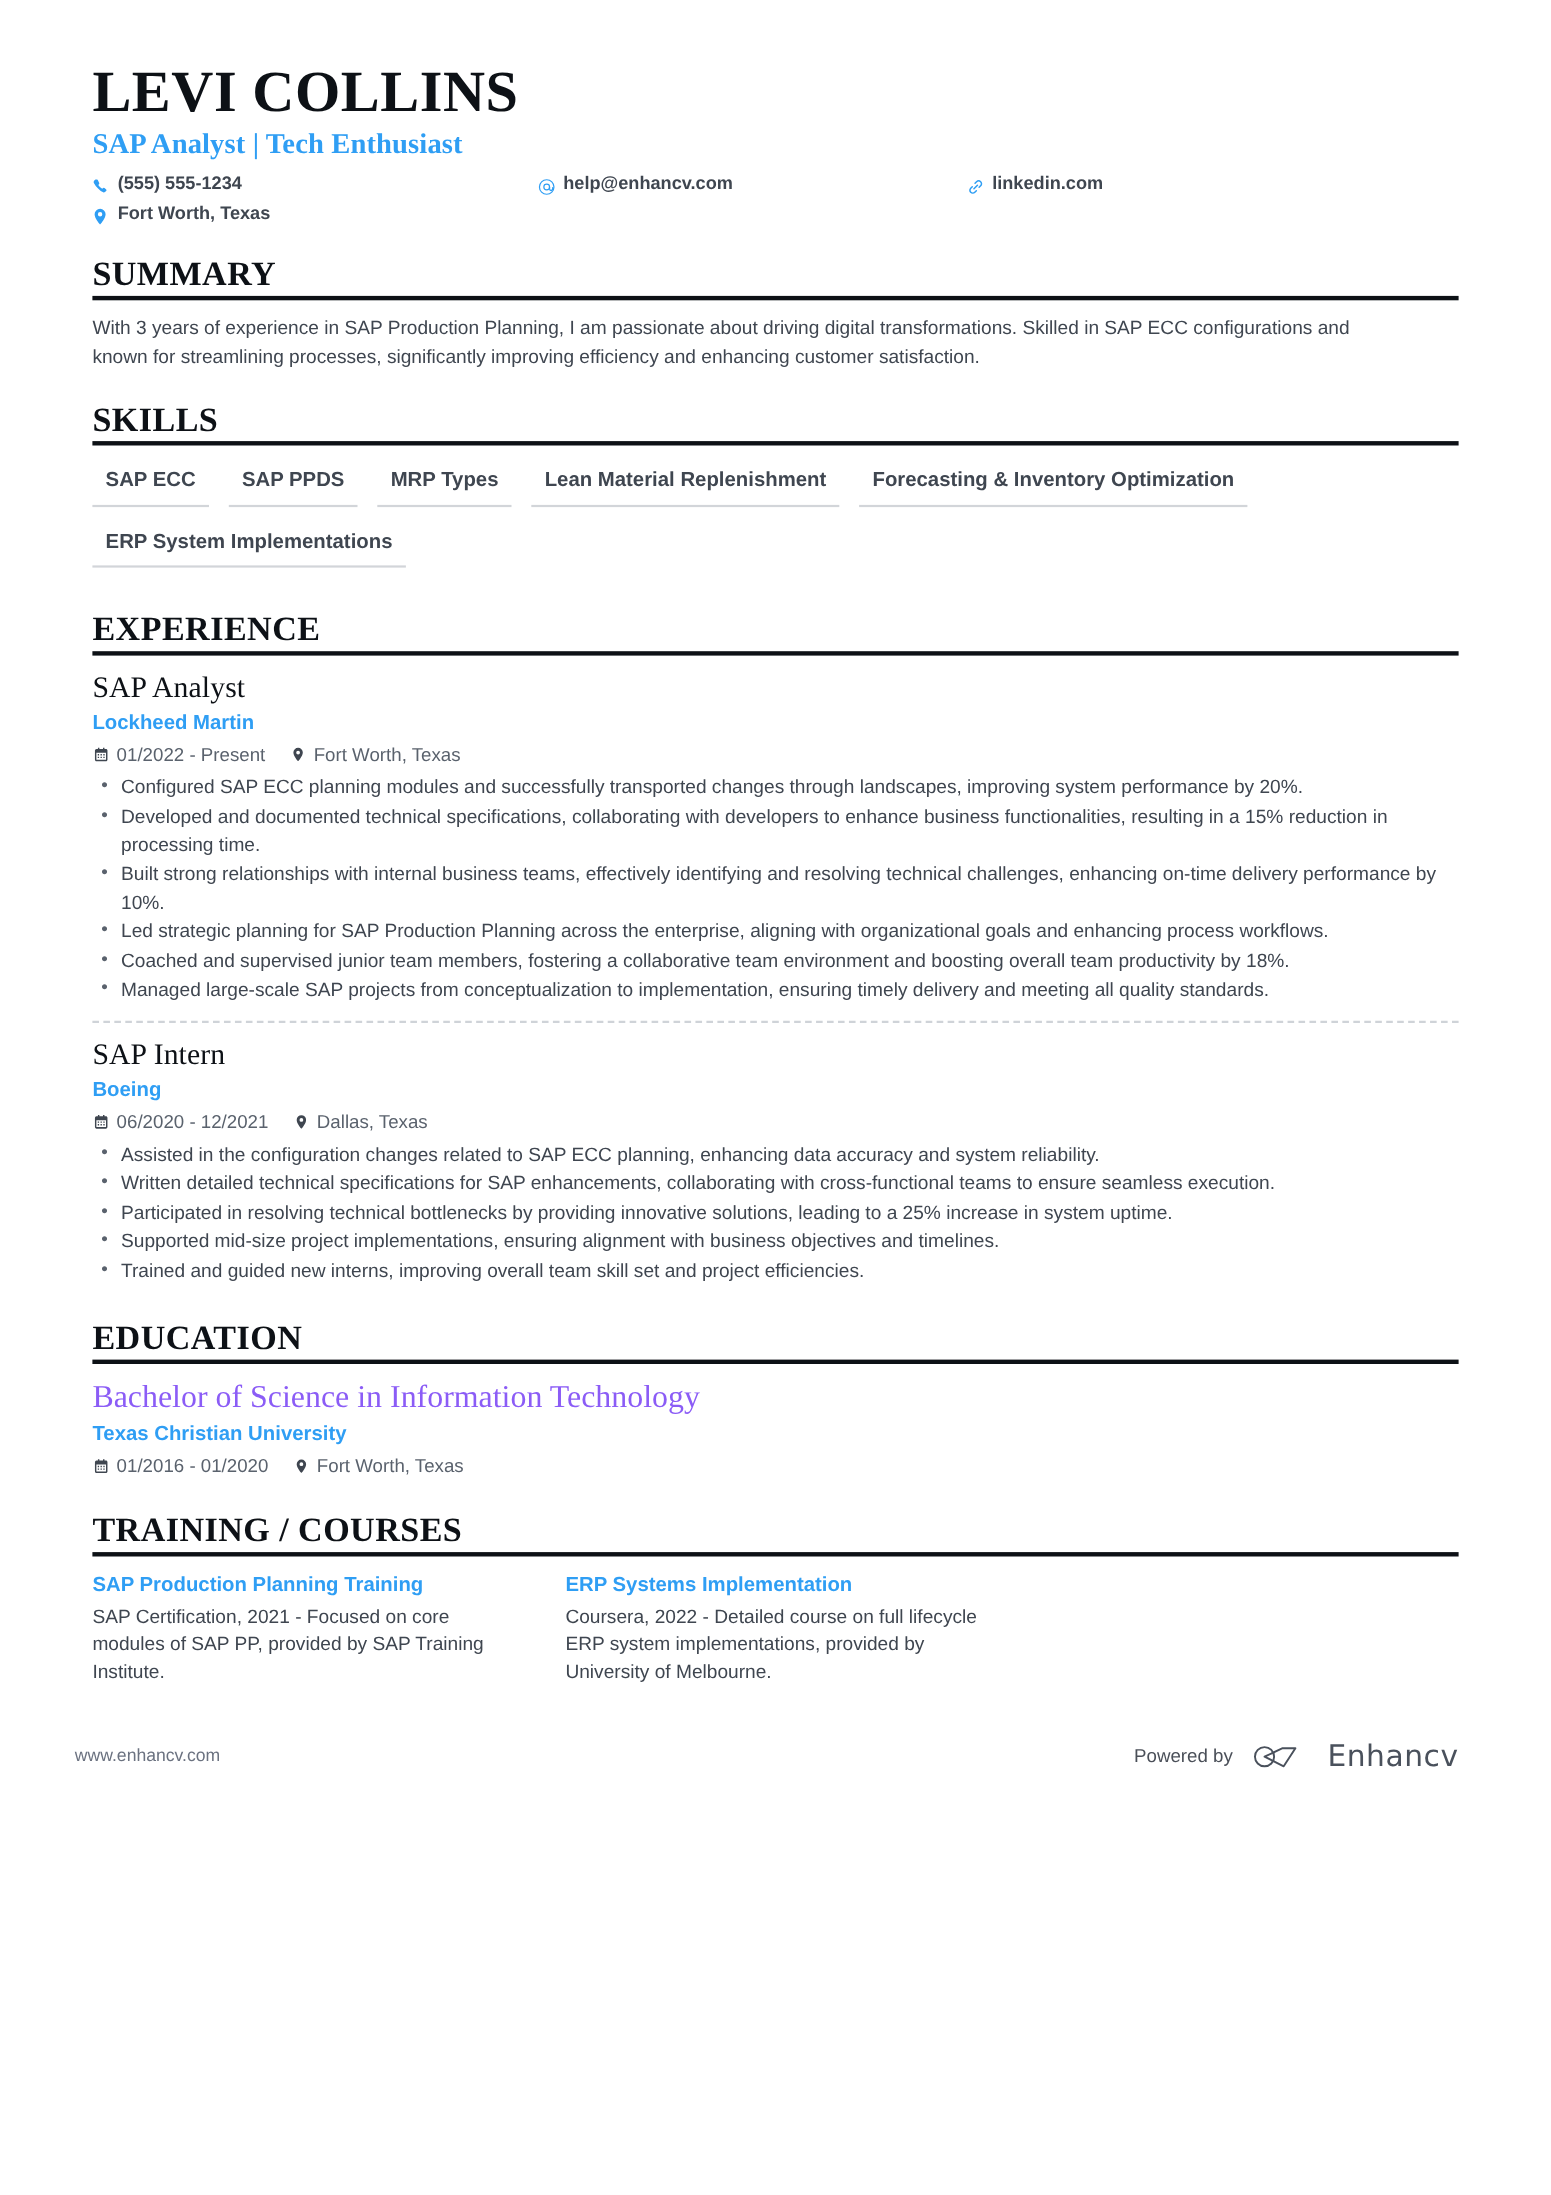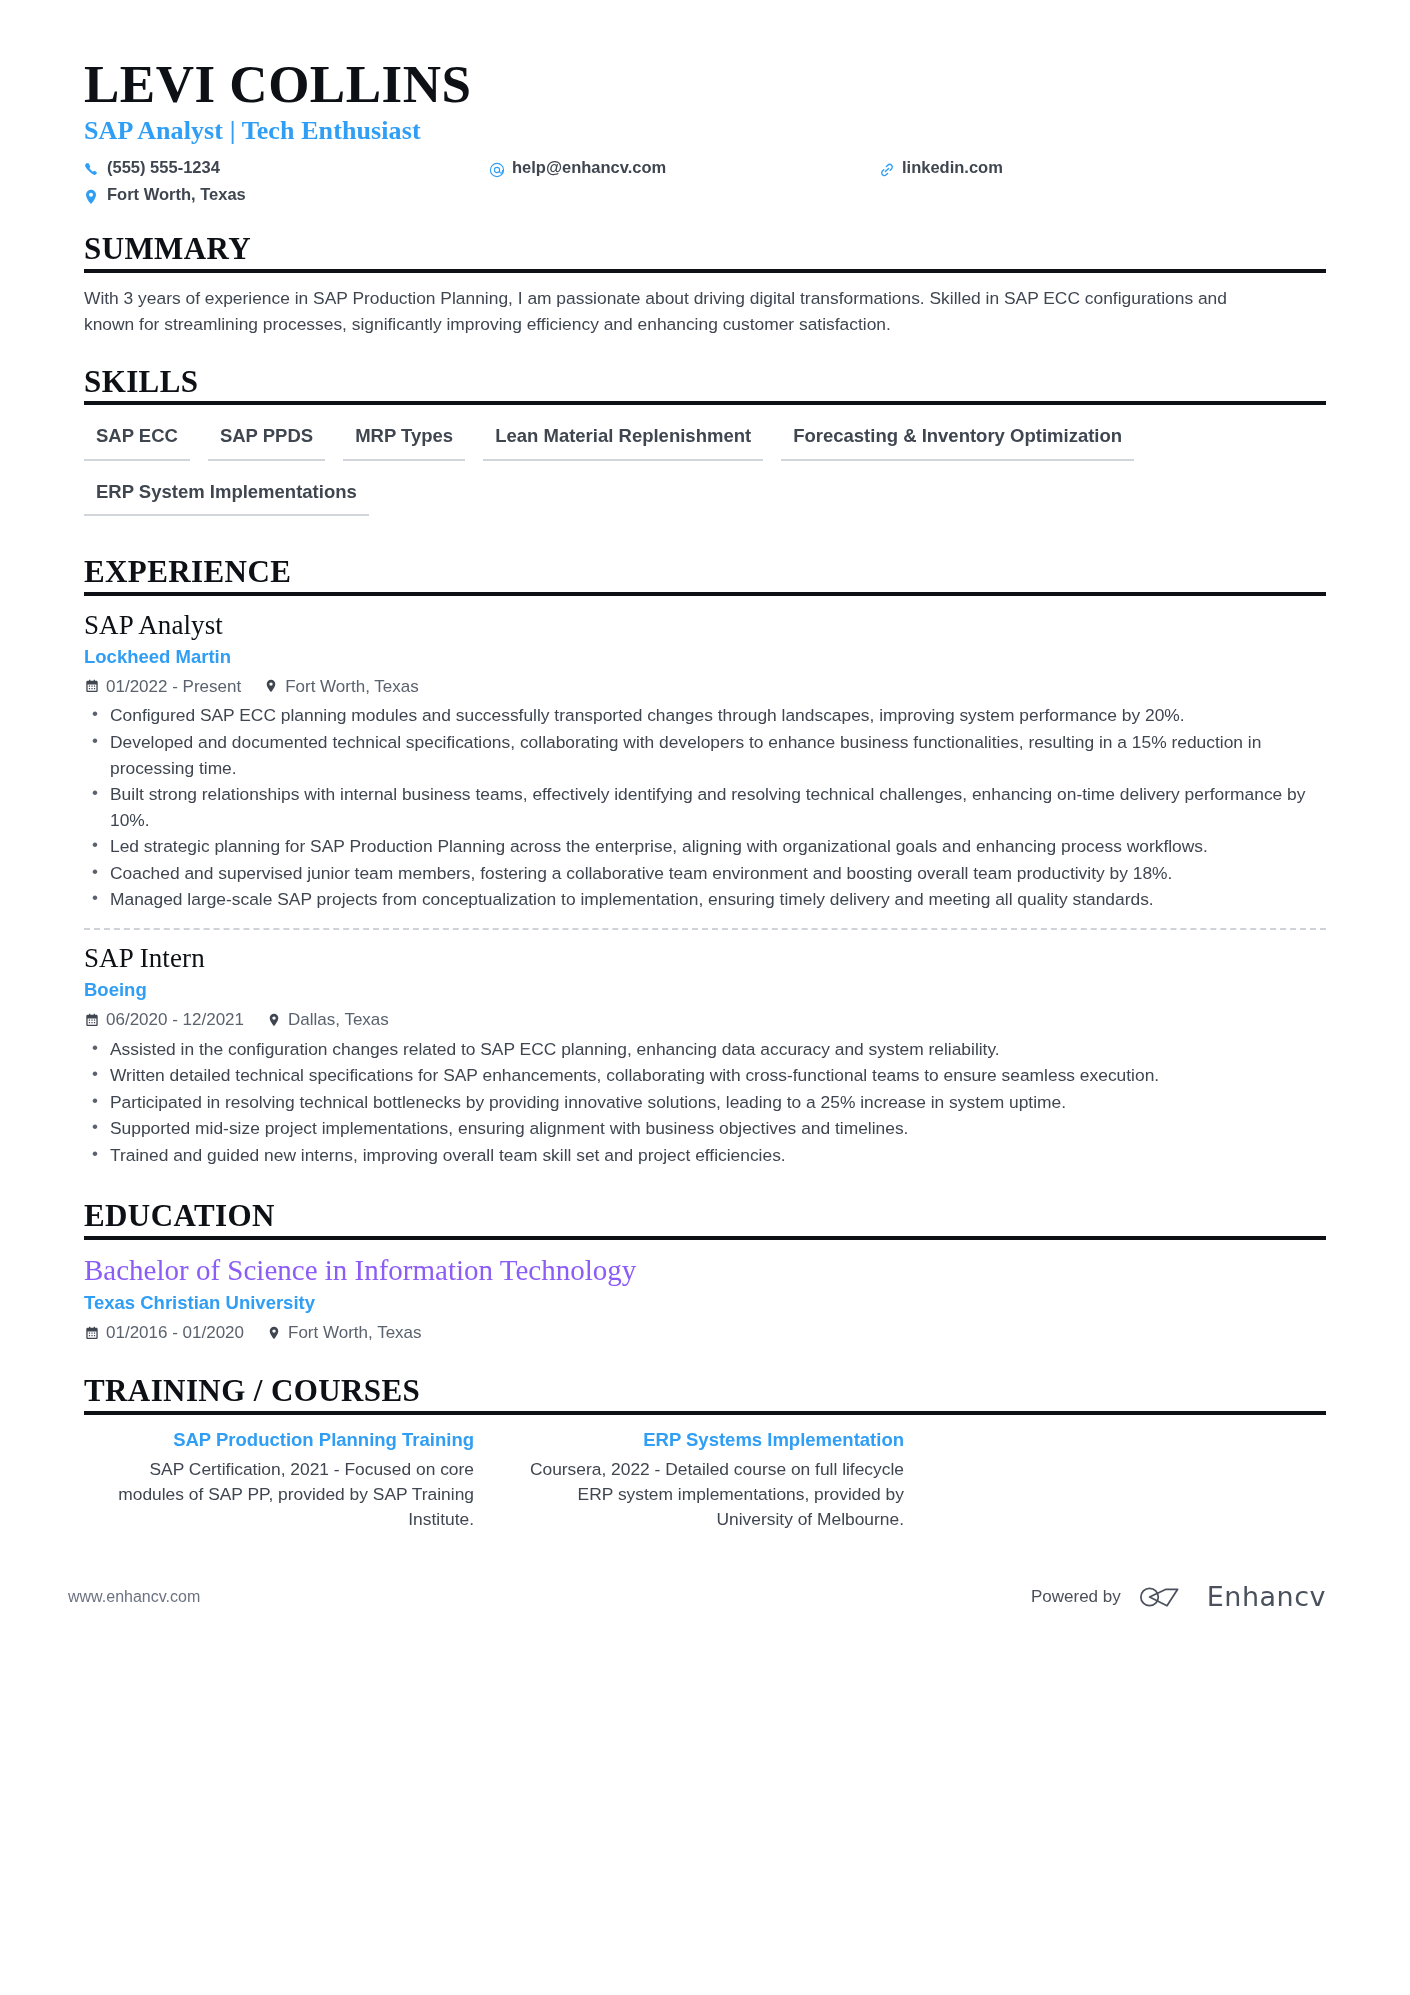--- a/index.html
+++ b/index.html
@@ -195,21 +195,20 @@
     font-size: 29px;
     color: #8b5cf6;
     line-height: 1.3;
   }
 
   
   .courses {
     display: flex;
     gap: 0px;
     margin-top: 7px;
-    text-align: right;
   }
   .course { width: 430px; padding-right: 40px; }
   .course-title {
     font-size: 18.5px;
     font-weight: bold;
     color: #2f9ef4;
     line-height: 1.4;
     margin-bottom: 4px;
   }
   .course-desc {

